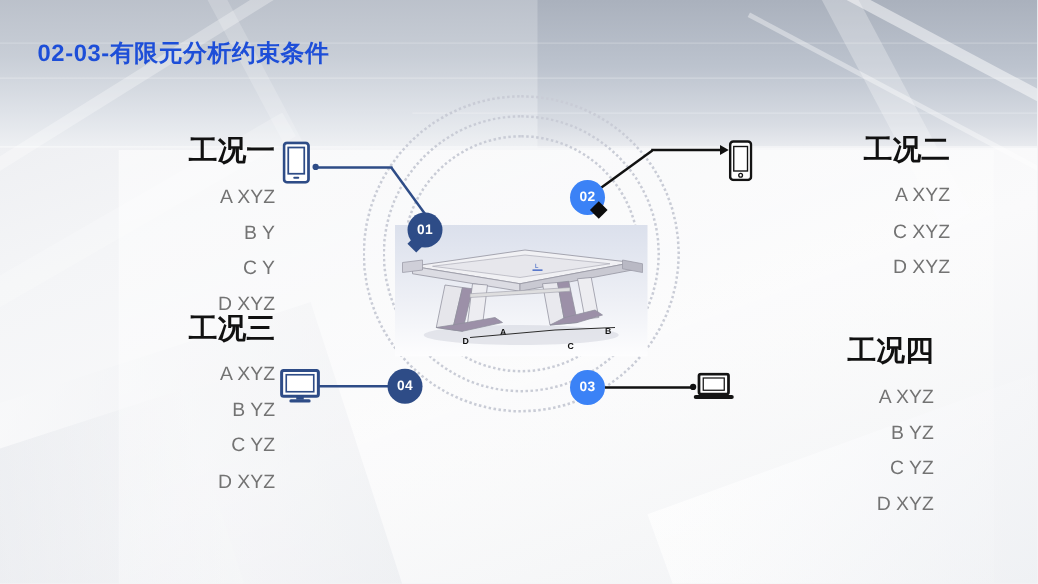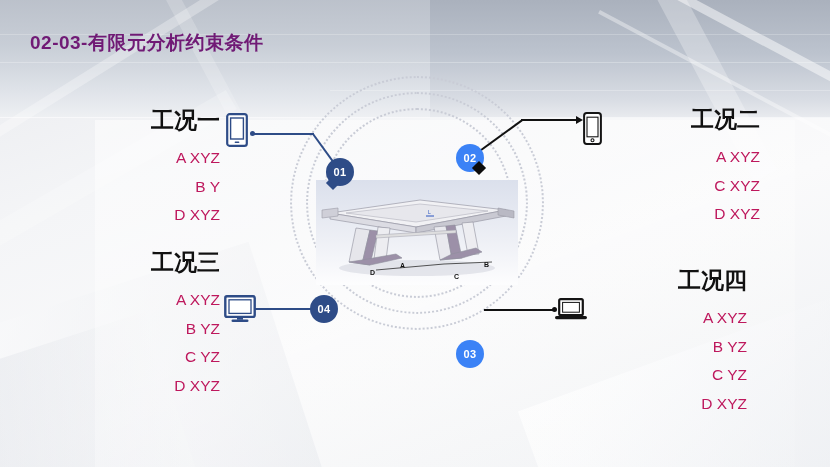--- a/index.html
+++ b/index.html
@@ -18,21 +18,21 @@
     opacity:.95;}
   .bg-topband2{position:absolute;left:430px;top:0;width:400px;height:118px;
     background:linear-gradient(180deg,#aab1bd 0%,#bcc3ce 45%,#d9dde4 85%,#e9ebef 100%);}
   .streak{position:absolute;background:rgba(255,255,255,.55);transform-origin:0 0;}
   .facet{position:absolute;}
   .hline{position:absolute;height:1px;background:rgba(255,255,255,.5);}
 
   
   .title{
     position:absolute;left:30px;top:30px;
-    font-size:19px;font-weight:bold;color:#701a75;letter-spacing:.5px;
+    font-size:19px;font-weight:bold;color:#1d4ed8;letter-spacing:.5px;
     white-space:nowrap;
   }
 
   
   .ring{position:absolute;border-radius:50%;border:2px dotted #c9ccd6;}
 
   
   .prod{position:absolute;left:316px;top:180px;width:202px;height:105px;
     background:linear-gradient(180deg,#dfe3ee 0%,#eceef5 45%,#fdfdfe 100%);
     overflow:hidden;}
@@ -52,21 +52,21 @@
   .conn.blue{background:#2e4c87;}
   .conn.black{background:#111;}
   .dot{position:absolute;width:5px;height:5px;border-radius:50%;}
   .dot.blue{background:#2e4c87;}
   .dot.black{background:#111;}
   .arrowhead{position:absolute;width:0;height:0;}
 
   
   .group{position:absolute;}
   .g-head{font-size:23px;font-weight:bold;color:#111;line-height:1.1;white-space:nowrap;}
-  .g-line{font-size:15.5px;color:#be185d;line-height:1.0;white-space:nowrap;margin-top:13px;}
+  .g-line{font-size:15.5px;color:#737373;line-height:1.0;white-space:nowrap;margin-top:13px;}
   .g-right{text-align:right;}
   .g-left{text-align:right;}
 
   
   .icon{position:absolute;}
 </style>
 </head>
 <body>
 
 <div id="slide">
@@ -156,31 +156,31 @@
   <div class="conn black" style="left:470px;top:157px;width:64px;height:1.6px;transform:rotate(-36deg);"></div>
   <div class="conn black" style="left:521px;top:119px;width:57px;height:1.6px;"></div>
   <div class="arrowhead" style="left:576px;top:115.5px;border-top:4px solid transparent;border-bottom:4px solid transparent;border-left:7px solid #111;"></div>
 
   <div class="conn black" style="left:484px;top:309.2px;width:72px;height:1.6px;"></div>
   <div class="dot black" style="left:552px;top:307px;"></div>
 
   <div class="conn blue" style="left:252px;top:308px;width:60px;height:2px;"></div>
   <div class="dot blue" style="left:250px;top:306.5px;"></div>
 
-  <div class="badge blue" style="left:326px;top:158px;text-align:center;">
+  <div class="badge blue" style="left:326px;top:170px;text-align:center;">
     <div class="tail" style="left:2px;top:20px;"></div>
     <span style="position:relative;z-index:2">01</span>
   </div>
 
   <div class="badge black" style="left:456px;top:144px;">
     <div class="tail" style="left:18px;top:19px;"></div>
     <span style="position:relative;z-index:2">02</span>
   </div>
 
-  <div class="badge black" style="left:456px;top:296px;margin-top:44px;">
+  <div class="badge black" style="left:456px;top:296px;">
     <span style="position:relative;z-index:2">03</span>
   </div>
 
   <div class="badge blue" style="left:310px;top:295px;">
     <span style="position:relative;z-index:2">04</span>
   </div>
 
   <div class="icon" style="left:226px;top:113px;">
     <svg width="22" height="34" viewBox="0 0 22 34">
       <rect x="1.2" y="1.2" width="19.6" height="31.6" rx="2.4" fill="#fff" stroke="#2e4c87" stroke-width="2.2"></rect>
@@ -211,20 +211,21 @@
       <rect x="5.2" y="1.2" width="23.6" height="16" rx="1.4" fill="#fff" stroke="#141414" stroke-width="2.2"></rect>
       <rect x="8.6" y="4.4" width="16.8" height="9.8" fill="#fff" stroke="#141414" stroke-width="1"></rect>
       <rect x="1" y="18" width="32" height="3.2" rx="1.6" fill="#141414"></rect>
     </svg>
   </div>
 
   <div class="group g-right" style="left:92px;top:108px;width:128px;">
     <div class="g-head">工况一</div>
     <div class="g-line" style="margin-top:17px;">A XYZ</div>
     <div class="g-line">B Y</div>
+    <div class="g-line">C Y</div>
     <div class="g-line">D XYZ</div>
   </div>
 
   <div class="group g-left" style="left:610px;top:107px;width:150px;">
     <div class="g-head">工况二</div>
     <div class="g-line" style="margin-top:17px;">A XYZ</div>
     <div class="g-line">C XYZ</div>
     <div class="g-line">D XYZ</div>
   </div>
 

